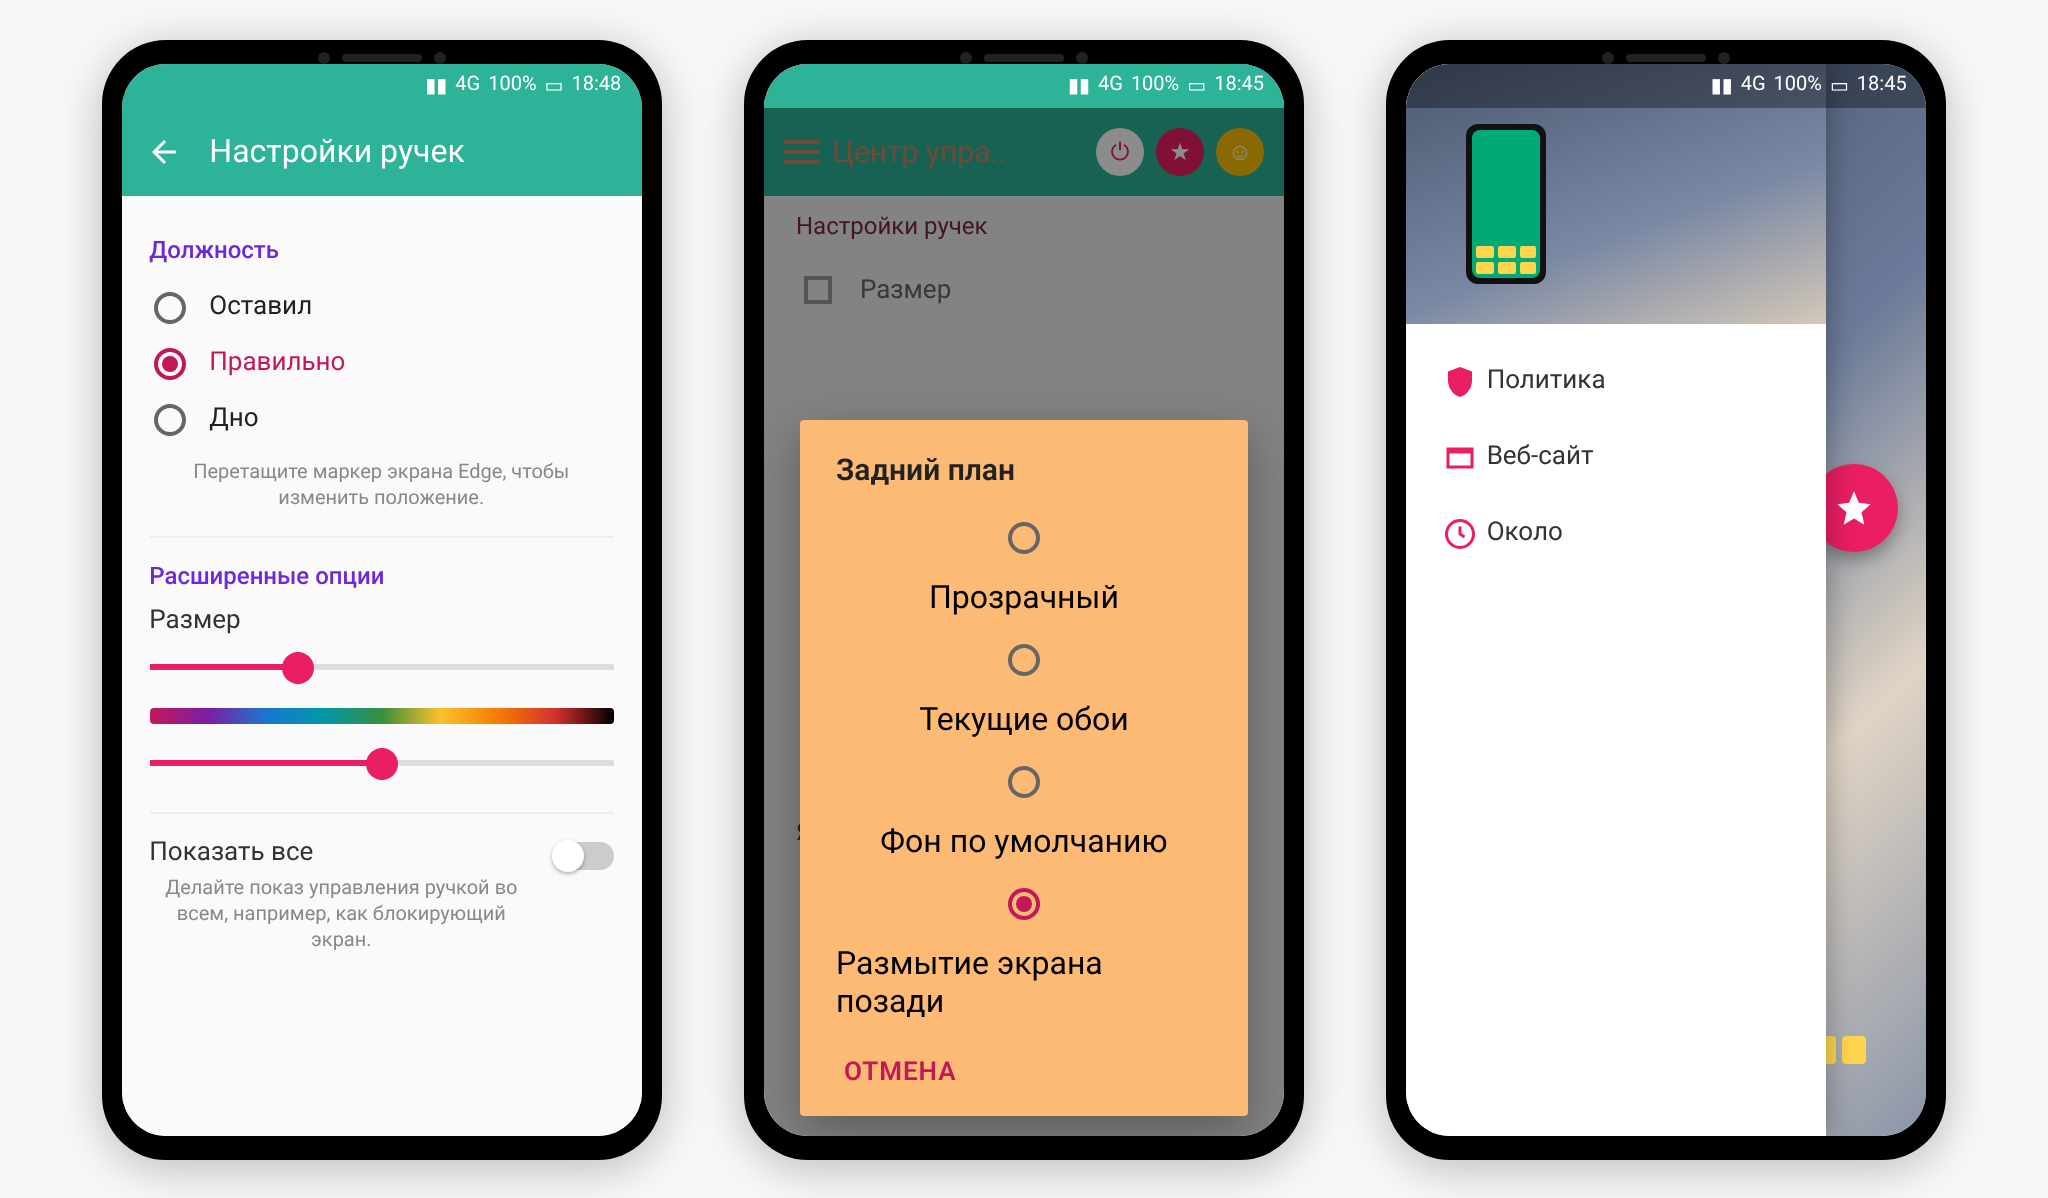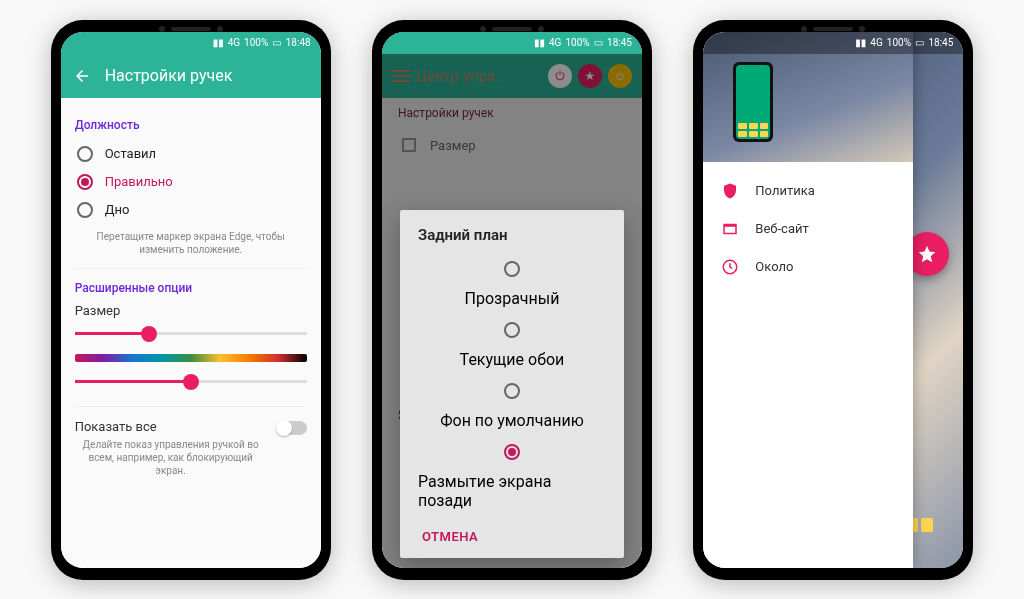--- a/index.html
+++ b/index.html
@@ -129,21 +129,21 @@
   .bgcontent {
     position:absolute; inset:0;
     background:#eee;
     padding-top:66px;
   }
   .bg-section { padding: 8px 16px; color:#7a2a3a; font-size:12px; }
   .bg-row { display:flex; align-items:center; gap:14px; padding:10px 20px; color:#666; font-size:13px; }
   .checkbox { width:14px;height:14px;border:2px solid #999; }
   .dialog {
     position:absolute; left:18px; right:18px; top:178px;
-    background:#e5e5e5; z-index:4;
+    background:#fdba74; z-index:4;
     border-radius:2px;
     box-shadow:0 8px 24px rgba(0,0,0,0.3);
     padding:16px 18px 8px;
   }
   .dialog-title { font-size:15px; font-weight:600; margin-bottom:10px; color:#222; }
   .dialog .radio-row { padding: 7px 0; flex-direction: column; }
   .dialog-actions { display:flex; justify-content:flex-start; padding-top:6px; }
   .dialog-btn { color:#c2185b; font-weight:600; font-size:13px; letter-spacing:0.5px; padding:6px 4px; }
 
   .appbar2 { position:absolute; top:22px; left:0; right:0; height:44px;
@@ -186,21 +186,21 @@
     background: linear-gradient(160deg,#4a5770 0%,#7a88a4 60%,#d4c8b8 100%);
   }
   .drawer-head .mini-phone {
     position:absolute; top:30px; left:30px; width:40px; height:80px;
     background:#111; border-radius:6px; padding:3px;
   }
   .drawer-head .mini-phone div { width:100%;height:100%;background:#0a7;border-radius:4px;
     display:grid;grid-template-columns:repeat(3,1fr);gap:2px;padding:2px;align-content:end;}
   .drawer-head .mini-phone div span { background:#ffd54f;border-radius:1px;height:6px; }
   .drawer-item {
-    display:flex; align-items:center; gap:16px;
+    display:flex; align-items:center; gap:4px;
     padding: 10px 18px; font-size:13px; color:#333;
   }
   .drawer-icon { width:18px;height:18px;display:flex;align-items:center;justify-content:center;color:#e91e63; }
 
   .ic-arrow-back { width:18px;height:18px; }
   svg { display:block; }
 </style>
 </head>
 <body>
 

